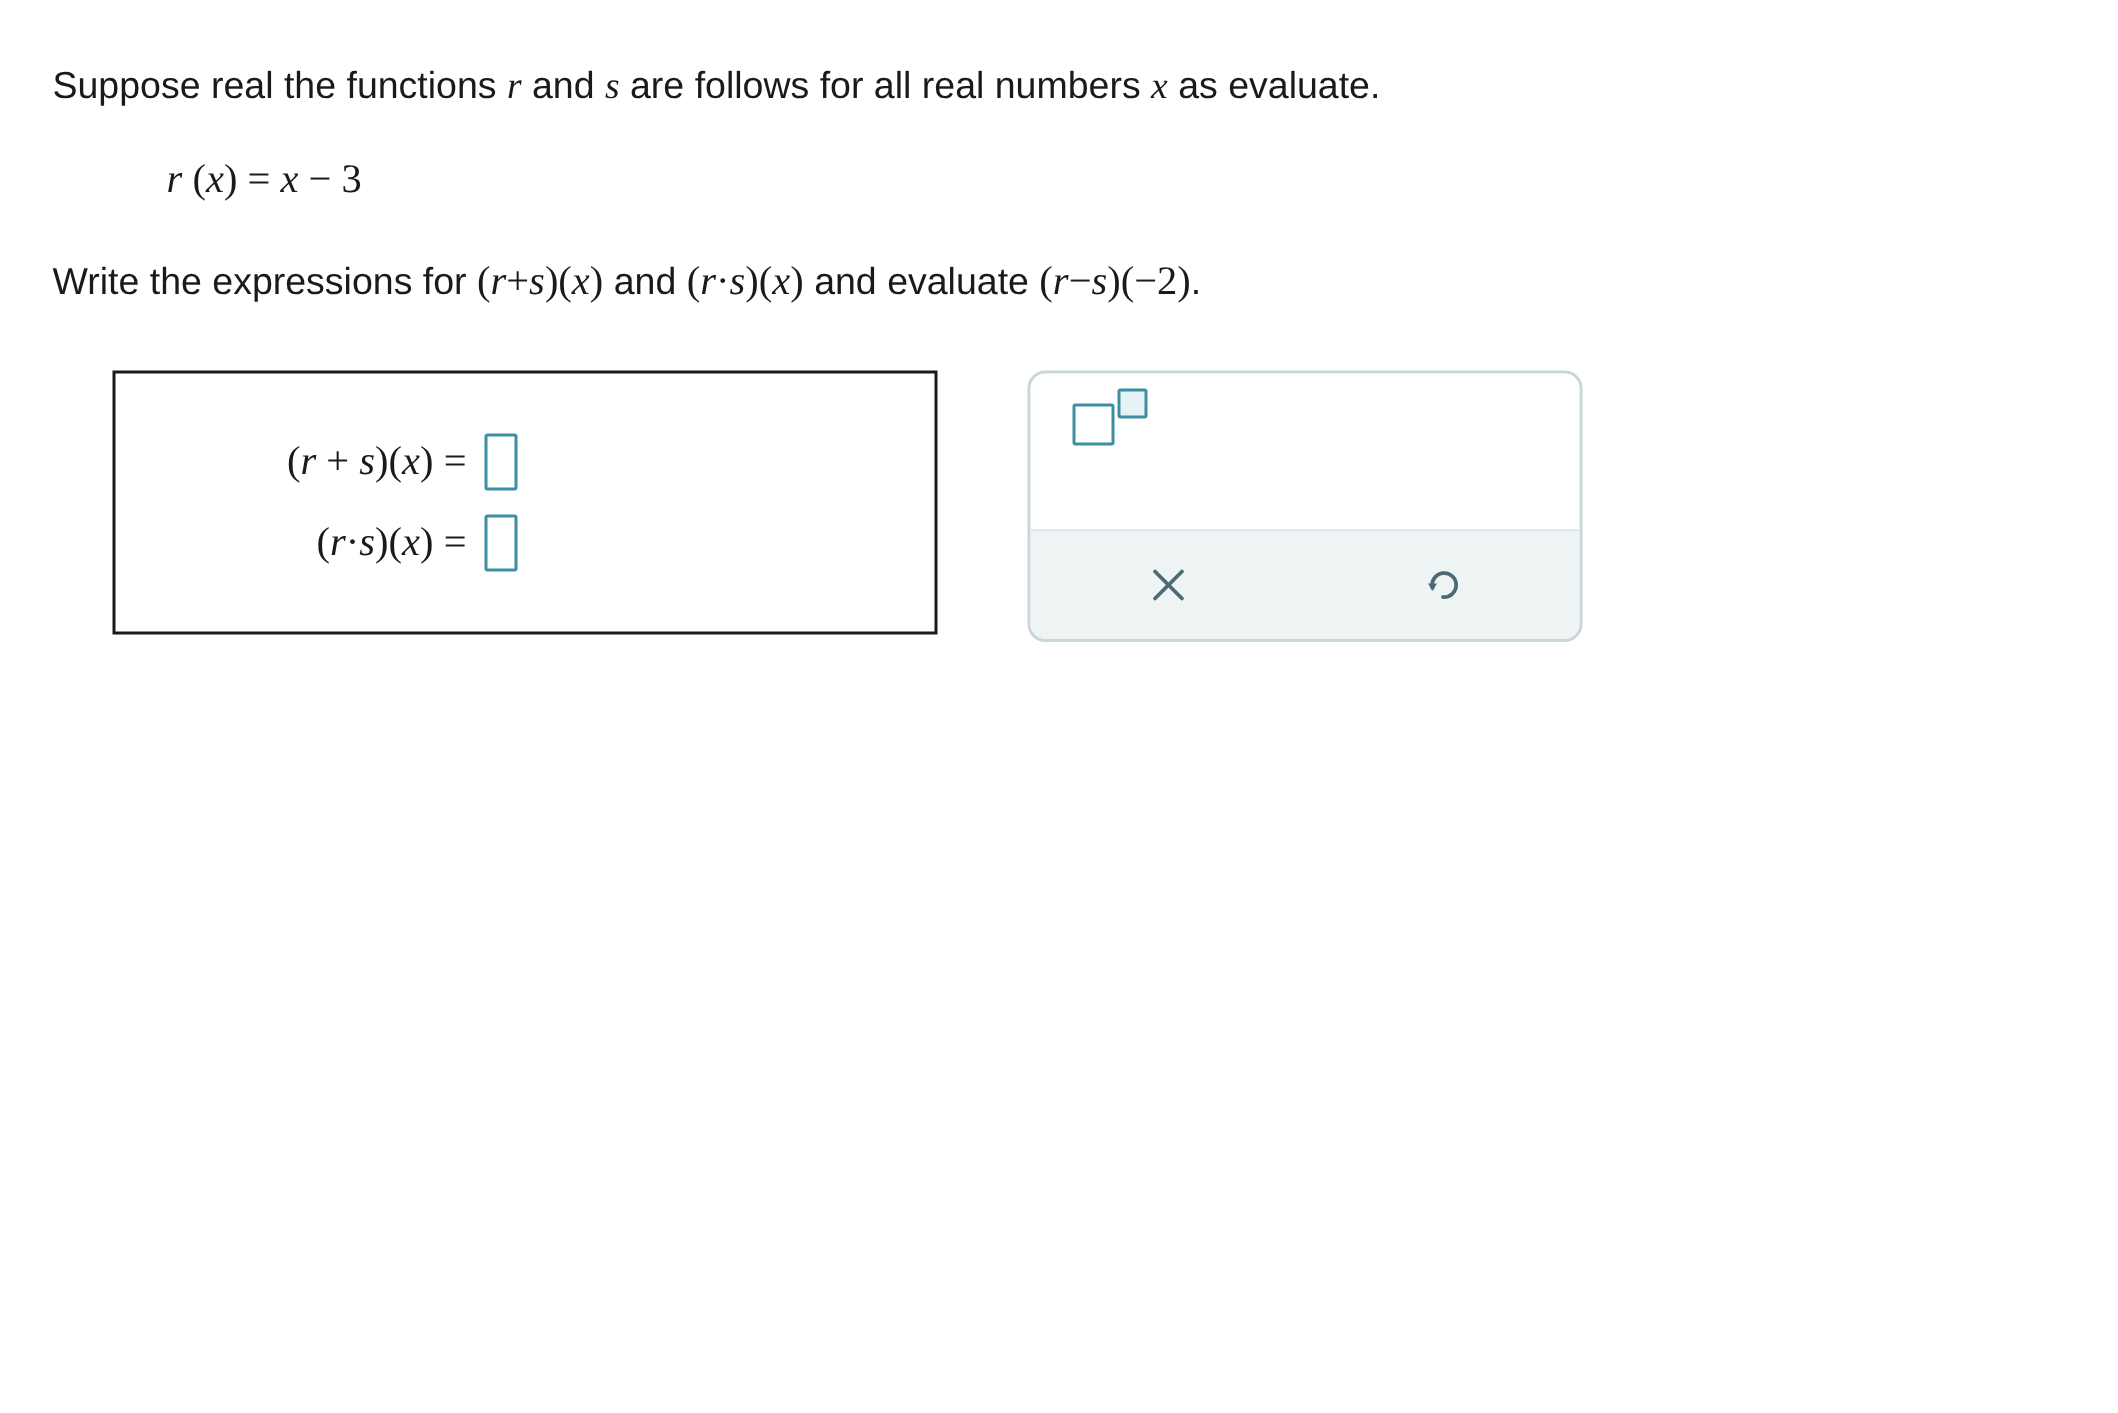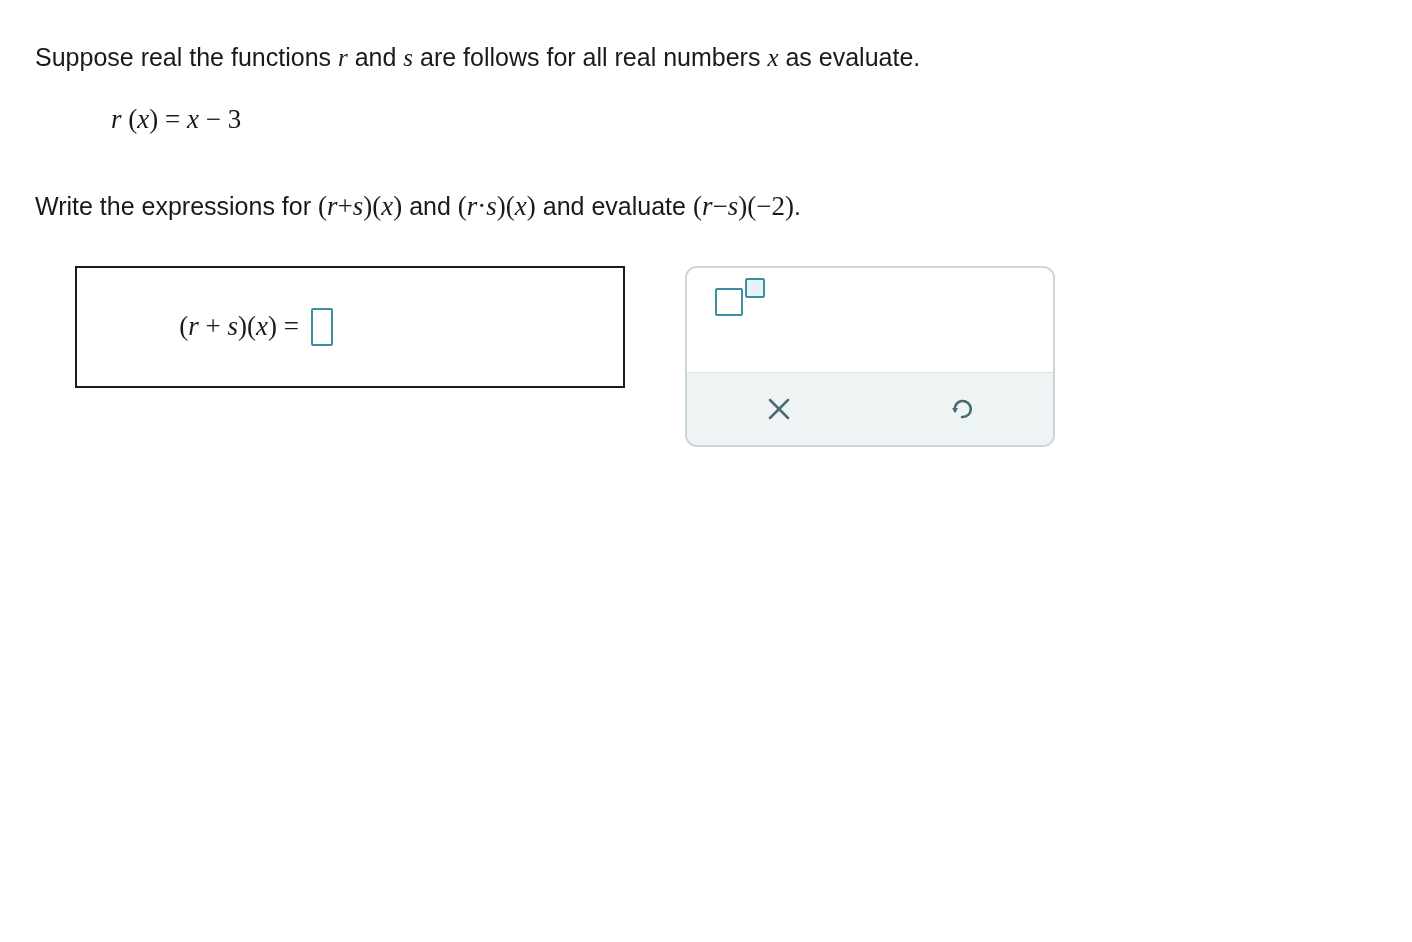--- a/index.html
+++ b/index.html
@@ -15,32 +15,32 @@
   .math-it { font-style: italic; font-family: 'Times New Roman', Times, serif; }
   .math {
     font-family: 'Times New Roman', Times, serif;
     font-size: 27px;
   }
   .prompt-line {
     margin-bottom: 24px;
     line-height: 1.4;
   }
   .defs {
-    margin: 18px 0 47px 76px;
+    margin: 18px 0 28px 76px;
     line-height: 1.55;
   }
   .answer-area {
     display: flex;
     gap: 60px;
     margin: 40px 0 0 40px;
     align-items: flex-start;
   }
   .answer-box {
     border: 2px solid #1a1a1a;
-    padding: 24px 30px 24px 30px;
+    padding: 24px 18px 24px 30px;
     width: 550px;
     box-sizing: border-box;
   }
   .answer-row {
     display: flex;
     align-items: center;
     justify-content: flex-end;
     gap: 8px;
     margin: 16px 0;
     font-family: 'Times New Roman', Times, serif;
@@ -127,20 +127,24 @@
 <div class="prompt-line">
   <span>Write the expressions for </span><span class="math">(<span class="math-it">r</span>+<span class="math-it">s</span>)(<span class="math-it">x</span>)</span><span> and </span><span class="math">(<span class="math-it">r</span>·<span class="math-it">s</span>)(<span class="math-it">x</span>)</span><span> and evaluate </span><span class="math">(<span class="math-it">r</span>−<span class="math-it">s</span>)(−2)</span><span>.</span>
 </div>
 
 <div class="answer-area">
   <div class="answer-box">
     <div class="answer-row">
       <span class="answer-label">(<span class="math-it">r</span> + <span class="math-it">s</span>)(<span class="math-it">x</span>) =</span>
       <span class="input-slot" title=""></span>
     </div>
+    <div class="answer-row">
+      <span class="answer-label">(<span class="math-it">r</span>·<span class="math-it">s</span>)(<span class="math-it">x</span>) =</span>
+      <span class="input-slot" title=""></span>
+    </div>
   </div>
 
   <div class="tool-panel">
     <div class="tool-top">
       <span class="exp-tool" title="exponent-input">
         <span class="exp-base"></span>
         <span class="exp-sup"></span>
       </span>
     </div>
     <div class="tool-bottom">

